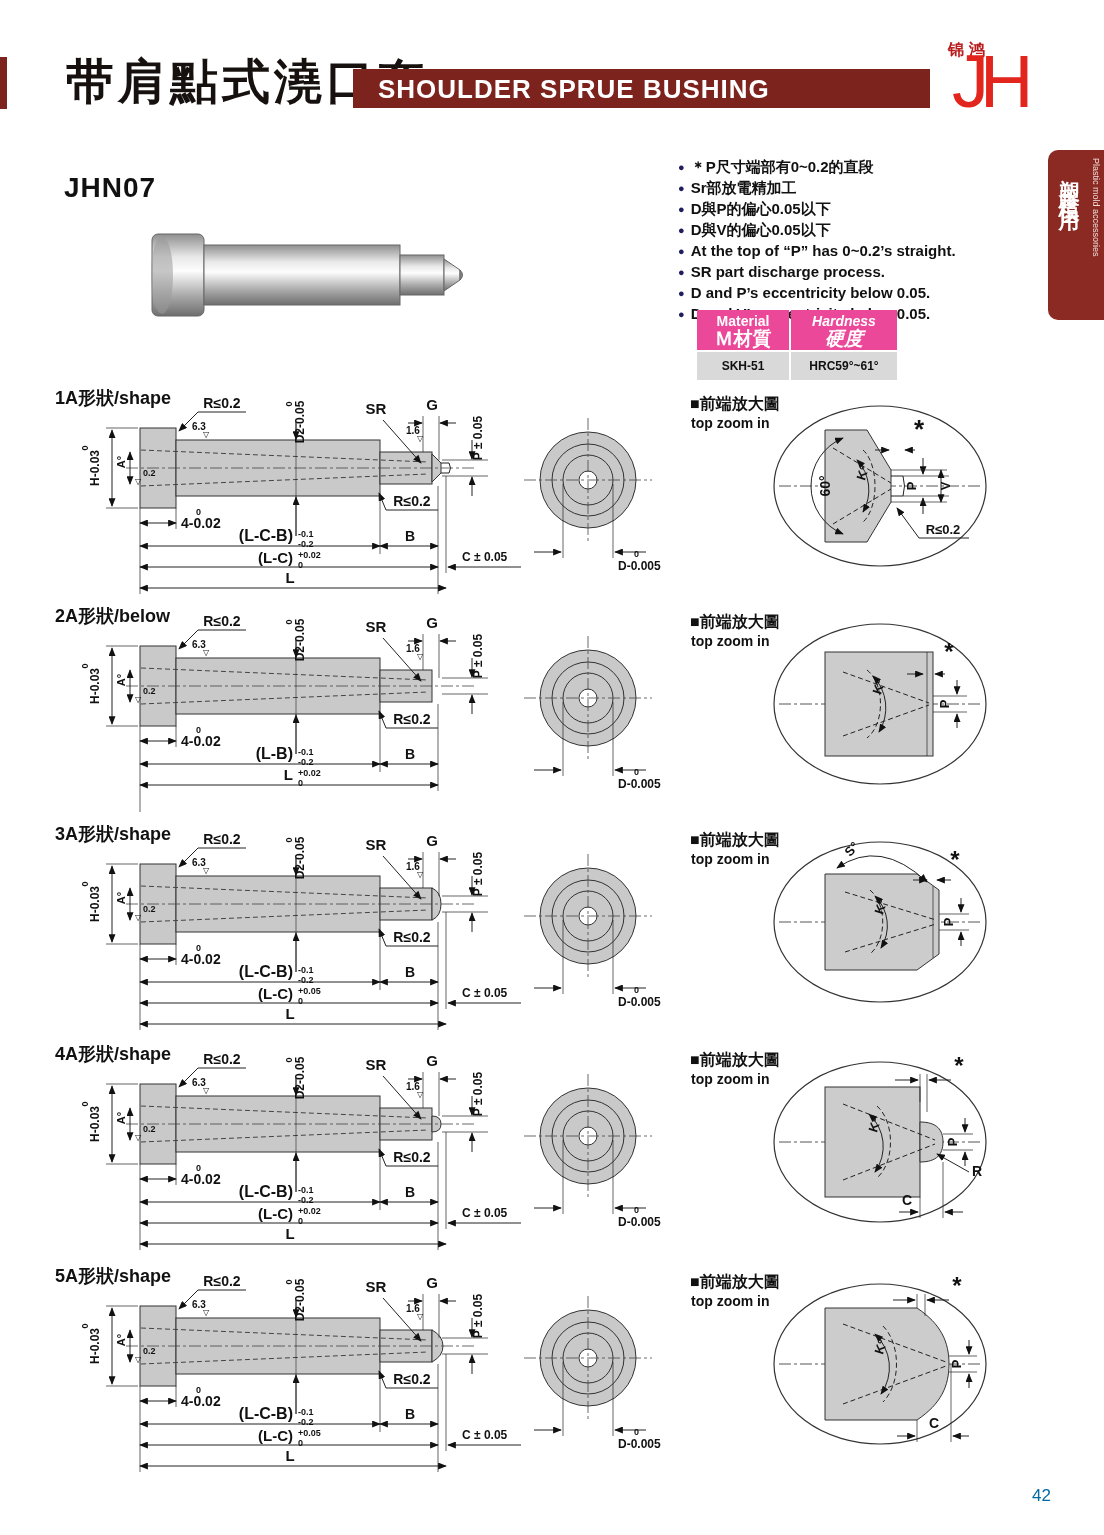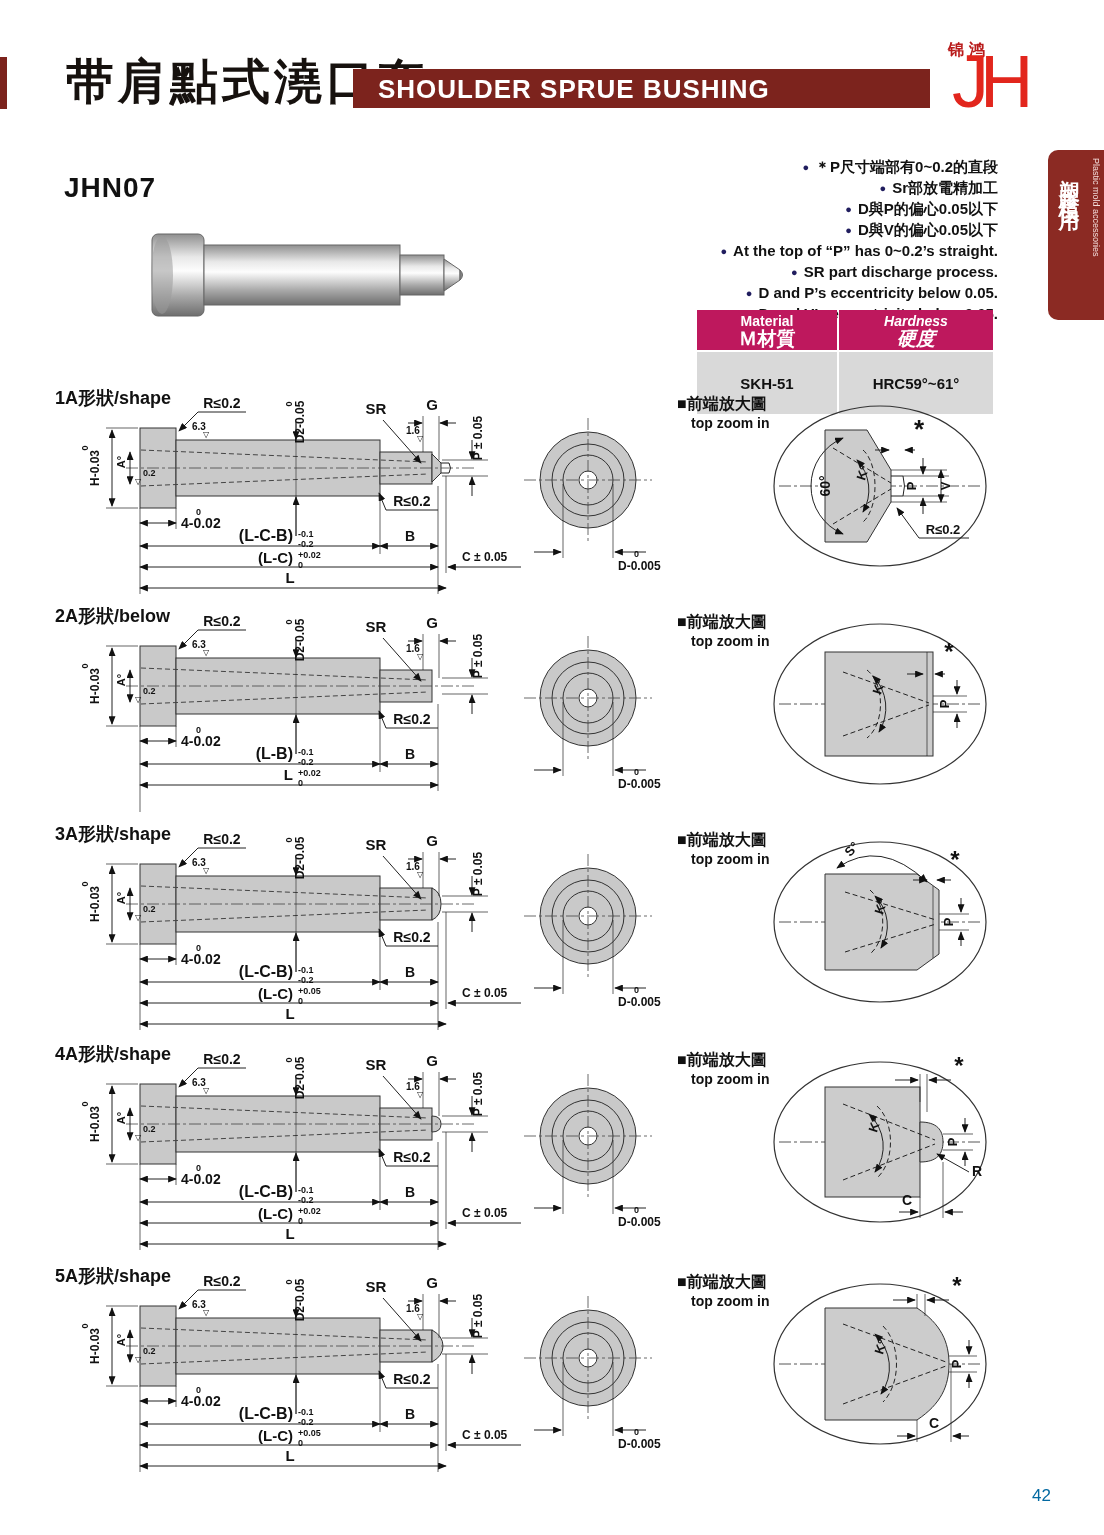--- a/index.html
+++ b/index.html
@@ -13,33 +13,33 @@
   .logo{left:938px;top:38px;width:140px;height:84px;}
   .logo-zh{position:absolute;left:10px;top:2px;color:#b91c1c;font-size:16px;font-weight:bold;letter-spacing:5px;}
   .logo-jh{position:absolute;left:14px;top:8px;color:#e2261d;font-size:74px;font-weight:400;
            letter-spacing:-9px;line-height:72px;font-family:"Liberation Sans",sans-serif;}
   .side-tab{left:1048px;top:150px;width:56px;height:170px;background:#8b2a23;border-radius:10px 0 0 10px;}
   .tab-zh{position:absolute;left:7px;top:12px;writing-mode:vertical-rl;color:#fff;font-size:21px;
           font-weight:bold;letter-spacing:11px;}
   .tab-en{position:absolute;right:3px;top:8px;writing-mode:vertical-rl;color:#f3dcda;font-size:9px;}
   .code{left:64px;top:172px;font-size:28px;font-weight:900;letter-spacing:1px;}
   .notes{left:678px;top:158px;width:320px;list-style:none;margin:0;padding:0;}
-  .notes li{font-size:15px;font-weight:bold;margin-bottom:2.5px;line-height:17.5px;text-align:right;}
+  .notes li{font-size:15px;font-weight:bold;margin-bottom:2.5px;line-height:17.5px;}
   .notes .dot{color:#201d5e;font-size:11px;margin-right:6px;vertical-align:1px;}
   .spec{left:695px;top:308px;border-collapse:separate;border-spacing:2px;text-align:center;}
-  .spec th{background:#be185d;color:#fff;font-size:14px;font-weight:bold;padding:3px 24px;line-height:17px;}
+  .spec th{background:#ec4899;color:#fff;font-size:14px;font-weight:bold;padding:3px 0;line-height:17px;}
   .spec th .zh{font-size:19px;}
-  .spec td{background:#d9d9d9;font-size:15px;font-weight:bold;height:26px;padding:18px 8px;}
+  .spec td{background:#d9d9d9;font-size:12px;font-weight:bold;height:26px;padding:1px 8px;}
   .spec .c1{width:92px;} .spec .c2{width:106px;font-style:italic;}
   .section{position:absolute;left:55px;width:1005px;height:218px;}
   .sec-title{position:absolute;left:0;top:0;font-size:18px;font-weight:bold;}
   .svg-side{position:absolute;left:25px;top:10px;}
   .svg-end{position:absolute;left:455px;top:28px;}
   .zoomlbl{position:absolute;left:622px;top:8px;width:120px;font-weight:bold;}
-  .zoomlbl .zh{font-size:16px;} .zoomlbl .en{font-size:14px;padding-left:14px;}
+  .zoomlbl .zh{font-size:16px;margin-left:13px;} .zoomlbl .en{font-size:14px;padding-left:14px;}
   .svg-detail{position:absolute;left:660px;top:0px;}
   .pagenum{left:1032px;top:1486px;font-size:17px;color:#0369a1;}
 </style>
 </head>
 <body>
 
 <div class="abs edge-mark"></div>
 <div class="abs title-zh">带肩點式澆口套</div>
 <div class="abs banner">SHOULDER SPRUE BUSHING</div>
 <div class="abs logo">

